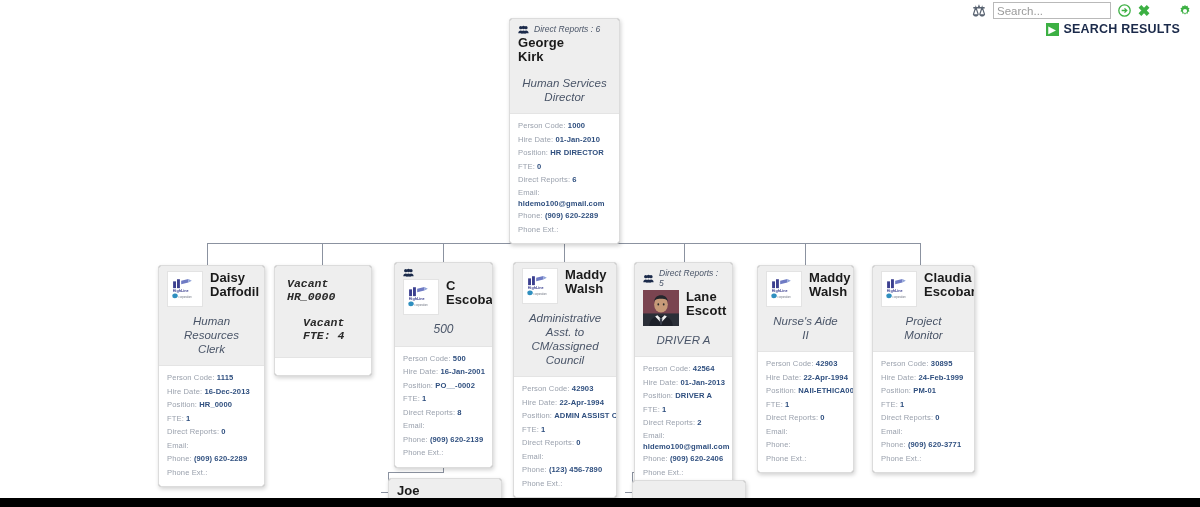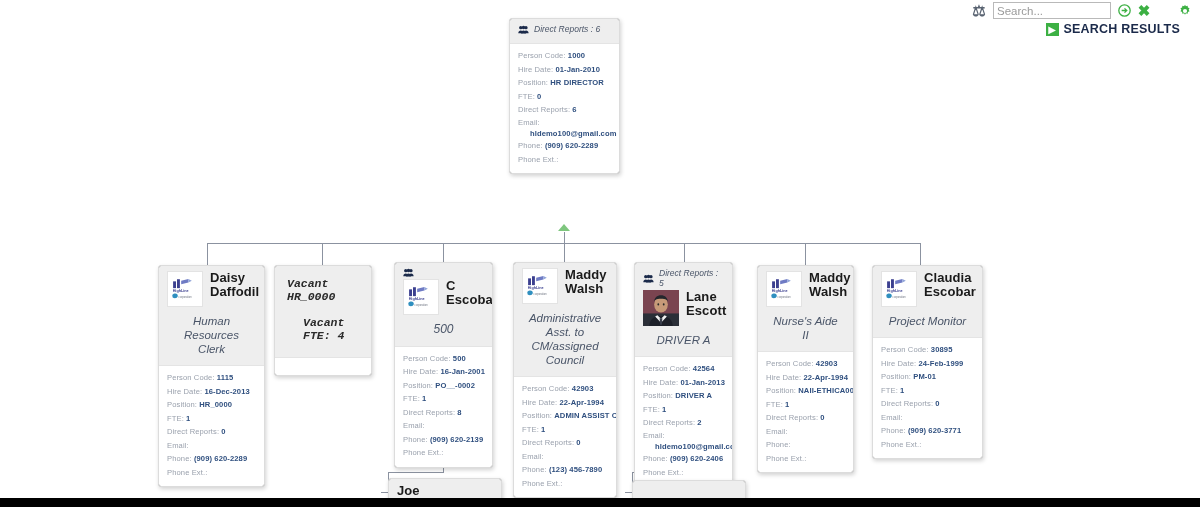--- a/index.html
+++ b/index.html
@@ -181,21 +181,21 @@
     color: #9aa1ad;
     line-height: 1.78;
     white-space: nowrap;
     letter-spacing: .1px;
   }
   .fld b {
     color: #2f4f7f;
     font-weight: bold;
   }
   .fld.stack { white-space: normal; line-height: 1.5; }
-  .fld.stack b { display: block; margin-left: 12px; }
+  .fld.stack b { display: block; }
 
   
   #bottom-strip {
     position: absolute;
     left: 0; bottom: 0;
     width: 1200px; height: 9px;
     background: #000;
     z-index: 60;
   }
   .node-cut .node-head { padding-bottom: 4px; }
@@ -262,20 +262,25 @@
         <svg class="people-ico" viewBox="0 0 16 12">
           <circle cx="4" cy="3.4" r="2.4" fill="#1b2a4a"></circle>
           <circle cx="11.6" cy="3.4" r="2.4" fill="#1b2a4a"></circle>
           <circle cx="8" cy="3" r="2.6" fill="#1b2a4a"></circle>
           <path d="M0.4 11.6c0-2.6 1.7-4.1 3.6-4.1s3.6 1.5 3.6 4.1z" fill="#1b2a4a"></path>
           <path d="M8.2 11.6c0-2.6 1.7-4.1 3.6-4.1s3.6 1.5 3.6 4.1z" fill="#1b2a4a"></path>
           <path d="M4.2 11.8c0-2.8 1.8-4.4 3.8-4.4s3.8 1.6 3.8 4.4z" fill="#1b2a4a"></path>
         </svg>
         <span>Direct Reports : 6</span>
       </div>
+      <div class="head-main" style="display:block;">
+        <div class="person-name">George</div>
+        <div class="person-name">Kirk</div>
+      </div>
+      <div class="title-text" style="padding-top:12px;">Human Services Director</div>
     </div>
     <div class="node-body">
       <div class="fld">
         <span>Person Code:</span>
         <b>1000</b>
       </div>
       <div class="fld">
         <span>Hire Date:</span>
         <b>01-Jan-2010</b>
       </div>
@@ -675,21 +680,21 @@
         <span>Phone:</span>
         <b></b>
       </div>
 
       <div class="fld">
         <span>Phone Ext.:</span>
         <b></b>
       </div>
       </div>
       </div>
-      <div class="node" style="left: 872px; top: 265px; width: 111px;">
+      <div class="node" style="left: 872px; top: 265px; width: 103px;">
       <div class="node-head">
 
         <div class="head-main">
           <div class="avatar">
               <svg class="logo-svg" viewBox="0 0 40 40">
   <rect width="40" height="40" fill="#ffffff"></rect>
   <g transform="translate(5,7)">
     <rect x="1" y="4" width="3.4" height="8" fill="#3b3f8f"></rect>
     <rect x="5.6" y="1.5" width="3.4" height="10.5" fill="#3b3f8f"></rect>
     <path d="M10.5 3.2 L19 1.2 L19 5.4 L10.5 7.4 Z" fill="#6f7bc4"></path>

